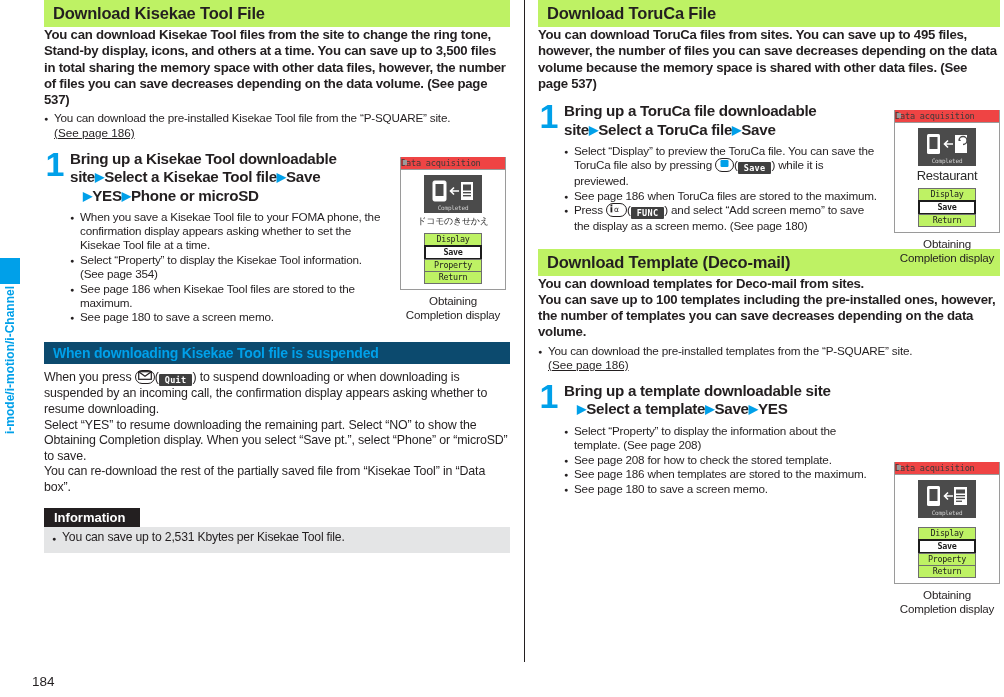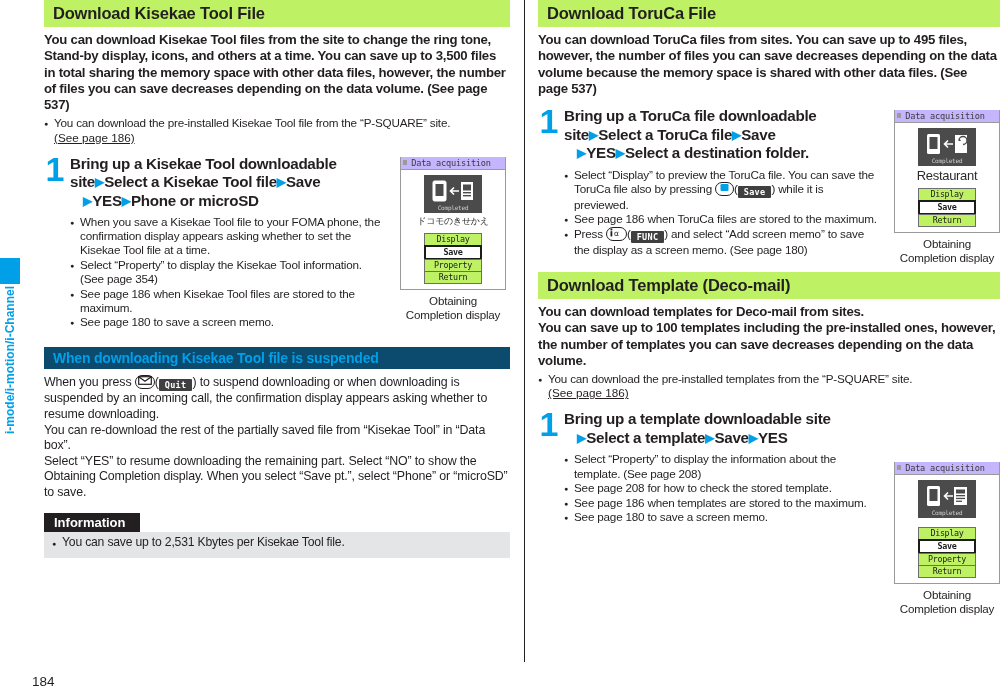--- a/index.html
+++ b/index.html
@@ -67,21 +67,20 @@
     letter-spacing: -0.2px;
     line-height: 16px;
   }
 
   
   .lead {
     font-size: 13.2px;
     font-weight: bold;
     line-height: 16.3px;
     letter-spacing: -0.25px;
-    margin-top: 5px;
   }
   .plain {
     font-size: 12.4px;
     line-height: 15.6px;
     letter-spacing: -0.15px;
   }
 
   ul.bullets { list-style: none; }
   ul.bullets li {
     position: relative;
@@ -182,26 +181,25 @@
   
   .phone-fig { position: absolute; }
   .phone {
     width: 106px;
     background: #ffffff;
     border-left: 1px solid #9a9a9a;
     border-right: 1px solid #9a9a9a;
     border-bottom: 1px solid #9a9a9a;
   }
   .phone-title {
-    background: #c4b5fd;
+    background: #ef4444;
     border-bottom: 1px solid #9a9a9a;
     font-family: "DejaVu Sans Mono", monospace;
     font-size: 8.6px;
     color: #3a3a3a;
-    text-align: center;
     padding: 1px 4px 1px 0;
     letter-spacing: -0.2px;
     position: relative;
   }
   .phone-title::before {
     content: "";
     position: absolute;
     left: 2px; top: 3px;
     width: 4px; height: 5px;
     background: #9a9a9a;
@@ -303,22 +301,22 @@
     </div>
 
     <div class="sub-head" style="margin-top:18px;">When downloading Kisekae Tool file is suspended</div>
 
     <div class="plain" style="margin-top:6px; width:466px;">
       <span>When you press </span><span class="keycap"><svg width="14" height="9" viewBox="0 0 14 9">
             <rect x="0.7" y="0.7" width="12.6" height="7.6" fill="none" stroke="#231f20" stroke-width="1.2"></rect>
             <path d="M0.7 0.7 L7 5.2 L13.3 0.7" fill="none" stroke="#231f20" stroke-width="1.2"></path>
           </svg></span>(<span class="softkey">Quit</span><span>) to suspend downloading or when downloading is suspended by an incoming call, the confirmation display appears asking whether to resume downloading.</span>
     </div>
+    <div class="plain" style="margin-top:0px; width:466px;">Select “YES” to resume downloading the remaining part. Select “NO” to show the Obtaining Completion display. When you select “Save pt.”, select “Phone” or “microSD” to save.</div>
     <div class="plain" style="margin-top:0px; width:466px;">You can re-download the rest of the partially saved file from “Kisekae Tool” in “Data box”.</div>
-    <div class="plain" style="margin-top:0px; width:466px;">Select “YES” to resume downloading the remaining part. Select “NO” to show the Obtaining Completion display. When you select “Save pt.”, select “Phone” or “microSD” to save.</div>
 
     <div class="info-wrap">
       <div class="info-head">Information</div>
       <div class="info-body">
         <ul class="bullets">
           <li>You can save up to 2,531 Kbytes per Kisekae Tool file.</li>
         </ul>
       </div>
     </div>
   </div>
@@ -358,21 +356,20 @@
 
     <div class="section-head">Download ToruCa File</div>
 
     <div class="lead">You can download ToruCa files from sites. You can save up to 495 files, however, the number of files you can save decreases depending on the data volume because the memory space is shared with other data files. (See page 537)</div>
 
     <div class="step" style="margin-top:10px; width:340px;">
       <div class="step-num">1</div>
       <div class="step-title">
         <span>Bring up a ToruCa file downloadable</span><br>
         <span>site</span><span class="tri">▶</span><span>Select a ToruCa file</span><span class="tri">▶</span><span>Save</span><br>
-        <span style="padding-left:13px"><span class="tri">▶</span><span>YES</span><span class="tri">▶</span><span>Select a destination folder.</span></span>
       </div>
       <div class="step-body">
         <ul class="bullets">
           <li><span>Select “Display” to preview the ToruCa file. You can save the ToruCa file also by pressing </span><span class="keycap"><svg width="11" height="9" viewBox="0 0 11 9">
                   <rect x="1.5" y="1" width="8" height="7" rx="1.2" fill="#00a0e9"></rect>
                 </svg></span>(<span class="softkey">Save</span><span>) while it is previewed.</span></li>
           <li>See page 186 when ToruCa files are stored to the maximum.</li>
           <li><span>Press </span><span class="keycap"><svg width="15" height="9" viewBox="0 0 15 9">
                   <rect x="1.5" y="0.6" width="1.8" height="1.8" fill="#231f20"></rect>
                   <rect x="1.5" y="3.2" width="1.8" height="5.2" fill="#231f20"></rect>

